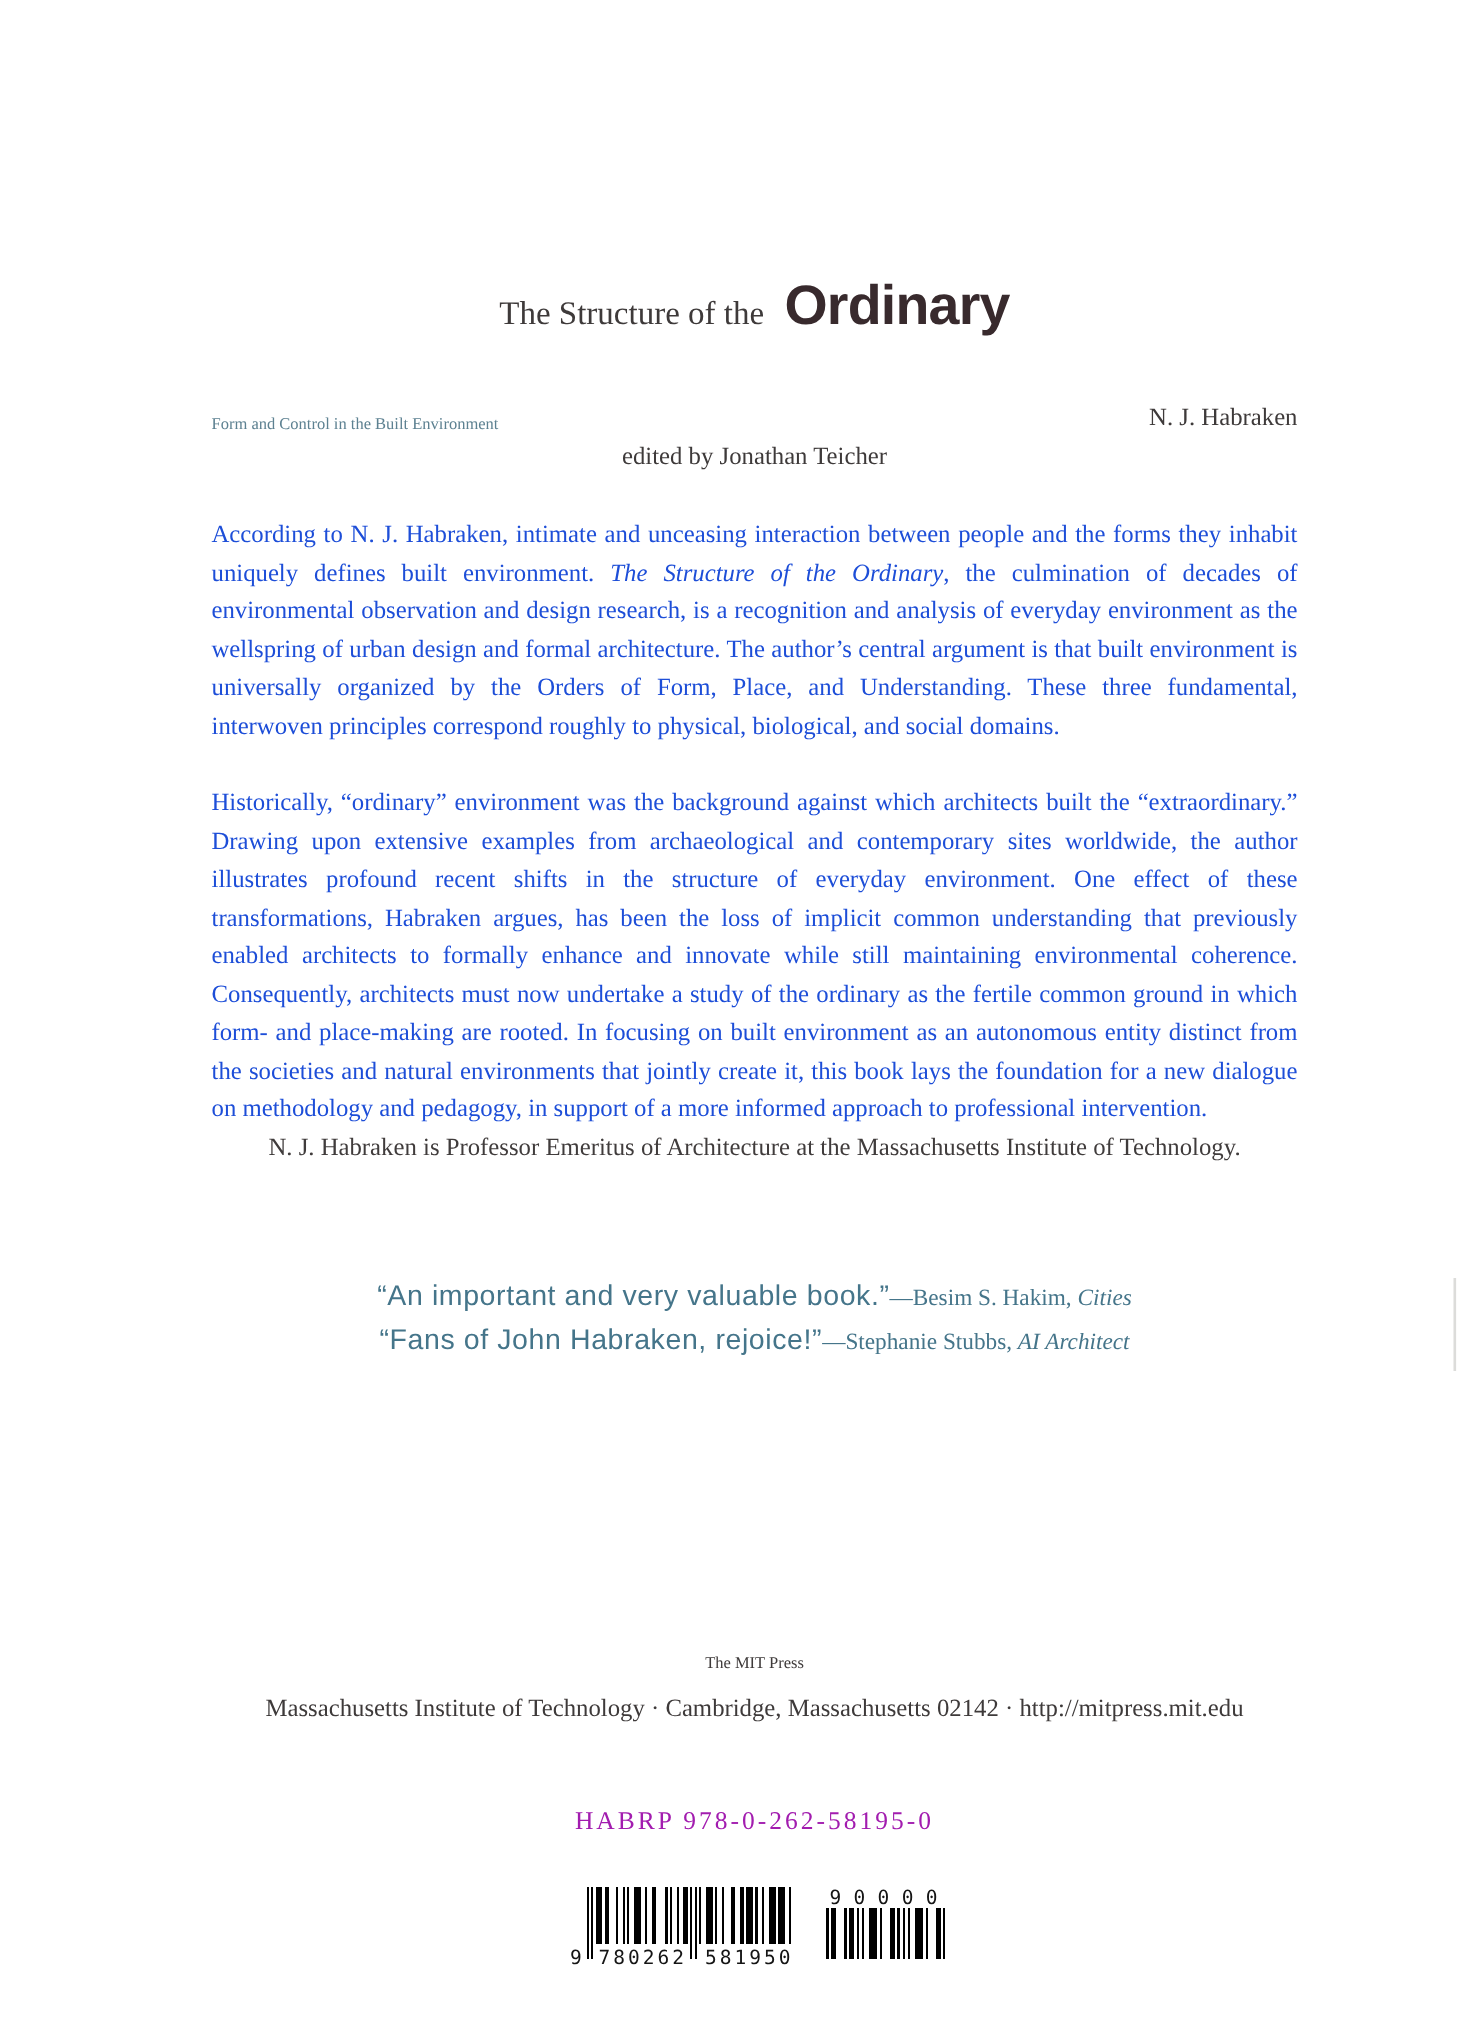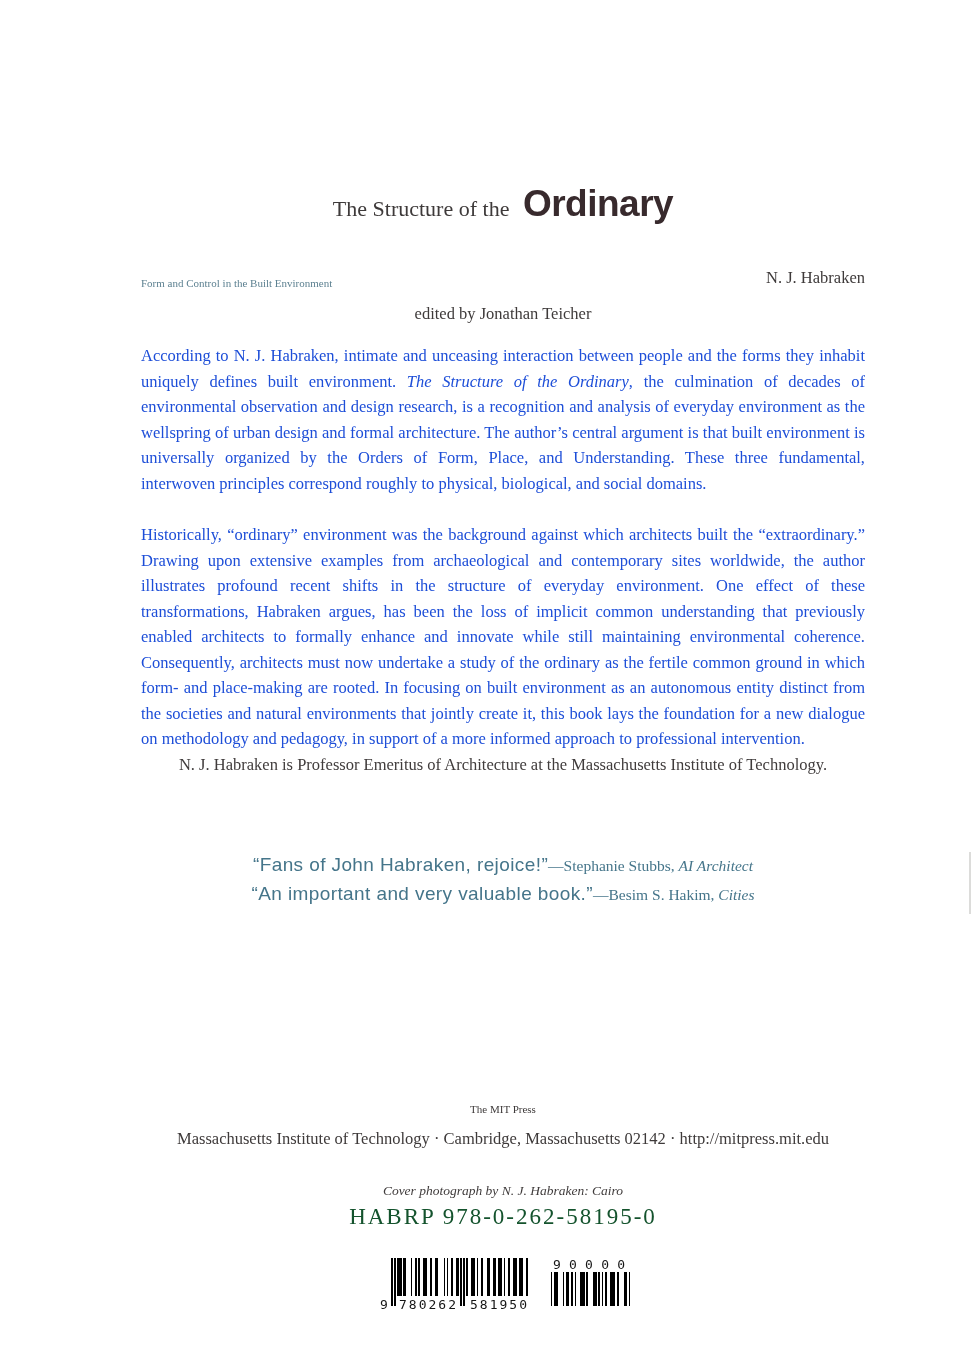--- a/index.html
+++ b/index.html
@@ -35,21 +35,21 @@
   .subtitle{
     position:absolute;top:237px;left:0;width:100%;
     text-align:left;
     font-size:11px;color:#5d8191;margin-top:40px;
   }
   .author-line{
     position:absolute;top:268px;left:0;width:100%;
     text-align:right;font-size:16.5px;color:#3e3a3a;
   }
   .edited-line{
-    position:absolute;top:304px;left:0;width:100%;
+    position:absolute;top:294px;left:0;width:100%;
     text-align:center;font-size:16.5px;color:#3e3a3a;
   }
 
   
   .para{
     position:absolute;left:0;width:724px;
     font-size:16.5px;line-height:25.5px;
     text-align:justify;color:#1d4ed8;
     margin:0;
   }
@@ -84,21 +84,21 @@
   .press-address{
     position:absolute;top:1129px;left:0;width:100%;
     text-align:center;font-size:16.5px;color:#3e3a3a;
   }
   .cover-credit{
     position:absolute;top:1183px;left:0;width:100%;
     text-align:center;font-size:13.5px;font-style:italic;color:#403c3c;
   }
   .isbn-line{
     position:absolute;top:1204px;left:0;width:100%;
-    text-align:center;font-size:23px;color:#14532d;
+    text-align:center;font-size:17px;color:#a21caf;
     letter-spacing:2px;
   }
 
   
   .barcode-wrap{
     position:absolute;top:1258px;left:0;width:100%;
     display:flex;justify-content:center;gap:13px;
   }
   .barcode-wrap svg{display:block;}
   .bc-text{
@@ -127,30 +127,29 @@
     <div class="edited-line">edited by Jonathan Teicher</div>
 
     <p class="para para-1"><span>According to N. J. Habraken, intimate and unceasing interaction between people and the forms they inhabit uniquely defines built environment. </span><i>The Structure of the Ordinary</i><span>, the culmination of decades of environmental observation and design research, is a recognition and analysis of everyday environment as the wellspring of urban design and formal architecture. The author’s central argument is that built environment is universally organized by the Orders of Form, Place, and Understanding. These three fundamental, interwoven principles correspond roughly to physical, biological, and social domains.</span></p>
 
     <p class="para para-2">Historically, “ordinary” environment was the background against which architects built the “extraordinary.” Drawing upon extensive examples from archaeological and contemporary sites worldwide, the author illustrates profound recent shifts in the structure of everyday environment. One effect of these transformations, Habraken argues, has been the loss of implicit common understanding that previously enabled architects to formally enhance and innovate while still maintaining environmental coherence. Consequently, architects must now undertake a study of the ordinary as the fertile common ground in which form- and place-making are rooted. In focusing on built environment as an autonomous entity distinct from the societies and natural environments that jointly create it, this book lays the foundation for a new dialogue on methodology and pedagogy, in support of a more informed approach to professional intervention.</p>
 
     <div class="professor-line">N. J. Habraken is Professor Emeritus of Architecture at the Massachusetts Institute of Technology.</div>
 
     <div class="quotes">
       <div class="quote-row">
+        <span class="quote-text">“An important and very valuable book.”</span><span class="quote-attrib">—Besim S. Hakim, </span><span class="quote-attrib quote-source">Cities</span>
+      </div>
+      <div class="quote-row">
         <span class="quote-text">“Fans of John Habraken, rejoice!”</span><span class="quote-attrib">—Stephanie Stubbs, </span><span class="quote-attrib quote-source">AI Architect</span>
       </div>
-      <div class="quote-row">
-        <span class="quote-text">“An important and very valuable book.”</span><span class="quote-attrib">—Besim S. Hakim, </span><span class="quote-attrib quote-source">Cities</span>
-      </div>
     </div>
 
     <div class="press-name">The MIT Press</div>
     <div class="press-address">Massachusetts Institute of Technology · Cambridge, Massachusetts 02142 · http://mitpress.mit.edu</div>
-    <div class="cover-credit">Cover photograph by N. J. Habraken: Cairo</div>
     <div class="isbn-line">HABRP 978-0-262-58195-0</div>
 
     <div class="barcode-wrap">
       <svg id="bc-main" width="158" height="53" viewBox="0 0 158 53" shape-rendering="crispEdges">
         <g id="bc-main-bars">
             <rect x="14" y="0" width="1.58" height="48" fill="#000000"></rect>
             <rect x="17" y="0" width="1.58" height="48" fill="#000000"></rect>
             <rect x="20" y="0" width="1.58" height="38" fill="#000000"></rect>
             <rect x="21.5" y="0" width="1.58" height="38" fill="#000000"></rect>
             <rect x="23" y="0" width="1.58" height="38" fill="#000000"></rect>

